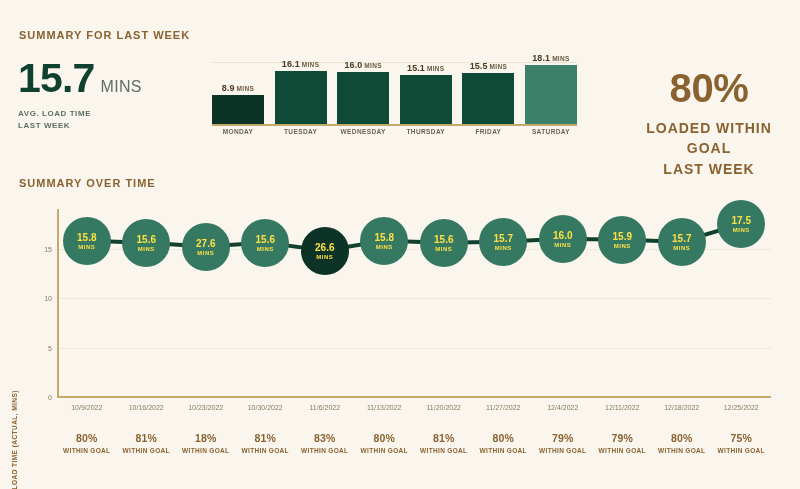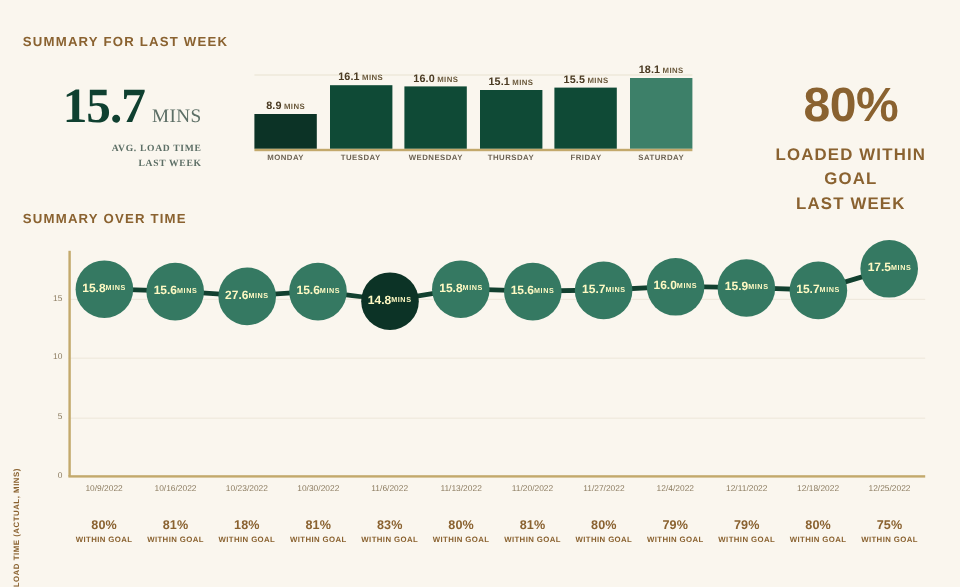--- a/index.html
+++ b/index.html
@@ -18,21 +18,21 @@
     font-weight:bold;
     letter-spacing:0.09em;
     color:#8a6230;
     text-transform:uppercase;
     white-space:nowrap;
   }
   #title-week{ left:19px; top:29px; }
   #title-time{ left:19px; top:177px; }
 
   
-  .stat-left{ position:absolute; left:18px; top:68px; width:150px; text-align:right;font-family:Liberation Serif, serif; }
+  .stat-left{ position:absolute; left:18px; top:58px; width:150px; text-align:left; }
   .stat-left .num{
     font-size:41px; font-weight:bold; color:#0f4030;
     letter-spacing:-0.02em; line-height:1;
     display:inline-block; vertical-align:baseline;
   }
   .stat-left .unit{
     font-size:16px; font-weight:normal; color:#5d6f66;
     letter-spacing:0.02em; margin-left:6px;
     display:inline-block; vertical-align:baseline;
   }
@@ -93,24 +93,24 @@
   .lc-yaxis{ position:absolute; left:57px; top:9px; width:2px; height:188px; background:#c3a96c; }
   .lc-xaxis{ position:absolute; left:57px; top:196px; width:714px; height:2px; background:#c3a96c; }
   .gridline{ position:absolute; left:0; width:100%; height:1px; background:#efe9dd; }
   .ytick{
     position:absolute; left:38px; font-size:7px; color:#8a7a5e; width:14px; text-align:right;
     transform:translateY(-50%);
   }
 
   .circle{
     position:absolute; border-radius:50%;
-    background:#35796255; display:flex; flex-direction:row;
+    background:#35796255; display:flex; flex-direction:column;
     align-items:center; justify-content:center;
     transform:translate(-50%,-50%);
-    color:#fef9c3;
+    color:#fde047;
     text-align:right;
   }
   .circle .cv{ font-size:10px; font-weight:bold; line-height:1.1; }
   .circle .cu{ font-size:6px; font-weight:bold; letter-spacing:0.08em; margin-top:1px; }
 
   .xlabels{ position:absolute; left:57px; top:204px; width:714px; height:14px; }
   .xlabels span{
     position:absolute; transform:translateX(-50%);
     font-size:7px; color:#8a7a5e; white-space:nowrap;
   }
@@ -205,21 +205,21 @@
         </div>
         <div class="circle" style="height: 48px; width: 48px; left: 148.75px; top: 37.6px; background: rgb(53, 121, 98);">
           <div class="cv">27.6</div>
           <div class="cu">MINS</div>
         </div>
         <div class="circle" style="height: 48px; width: 48px; left: 208.25px; top: 33.6421px; background: rgb(53, 121, 98);">
           <div class="cv">15.6</div>
           <div class="cu">MINS</div>
         </div>
         <div class="circle" style="height: 48px; width: 48px; left: 267.75px; top: 41.5579px; background: rgb(12, 51, 38);">
-          <div class="cv">14.8</div>
+          <div class="cv">26.6</div>
           <div class="cu">MINS</div>
         </div>
         <div class="circle" style="height: 48px; width: 48px; left: 327.25px; top: 31.6632px; background: rgb(53, 121, 98);">
           <div class="cv">15.8</div>
           <div class="cu">MINS</div>
         </div>
         <div class="circle" style="height: 48px; width: 48px; left: 386.75px; top: 33.6421px; background: rgb(53, 121, 98);">
           <div class="cv">15.6</div>
           <div class="cu">MINS</div>
         </div>

